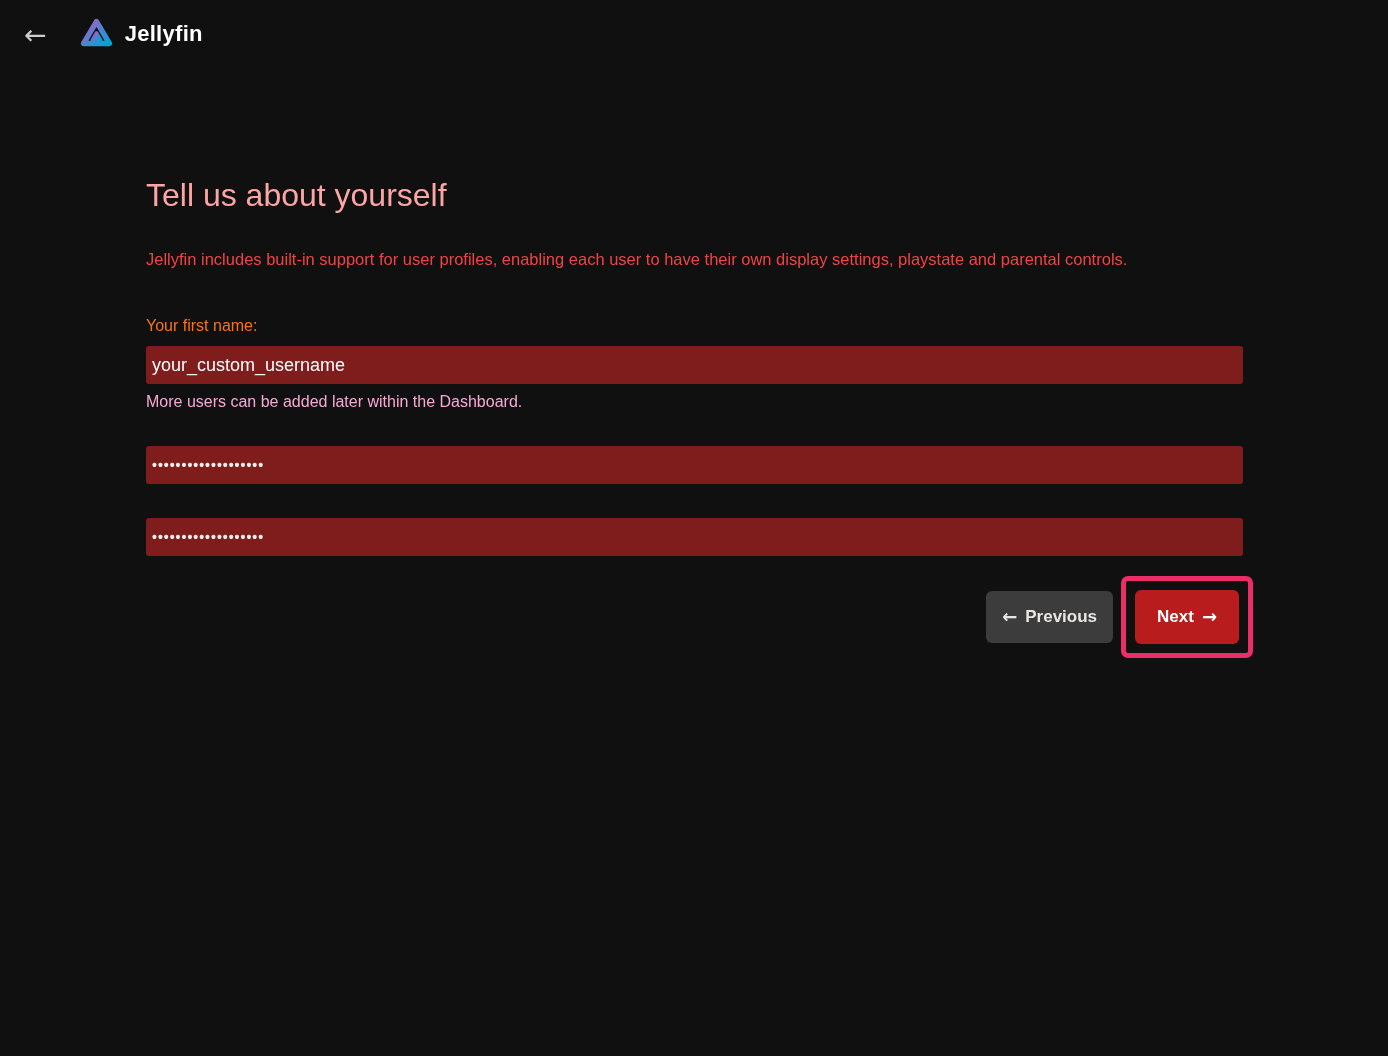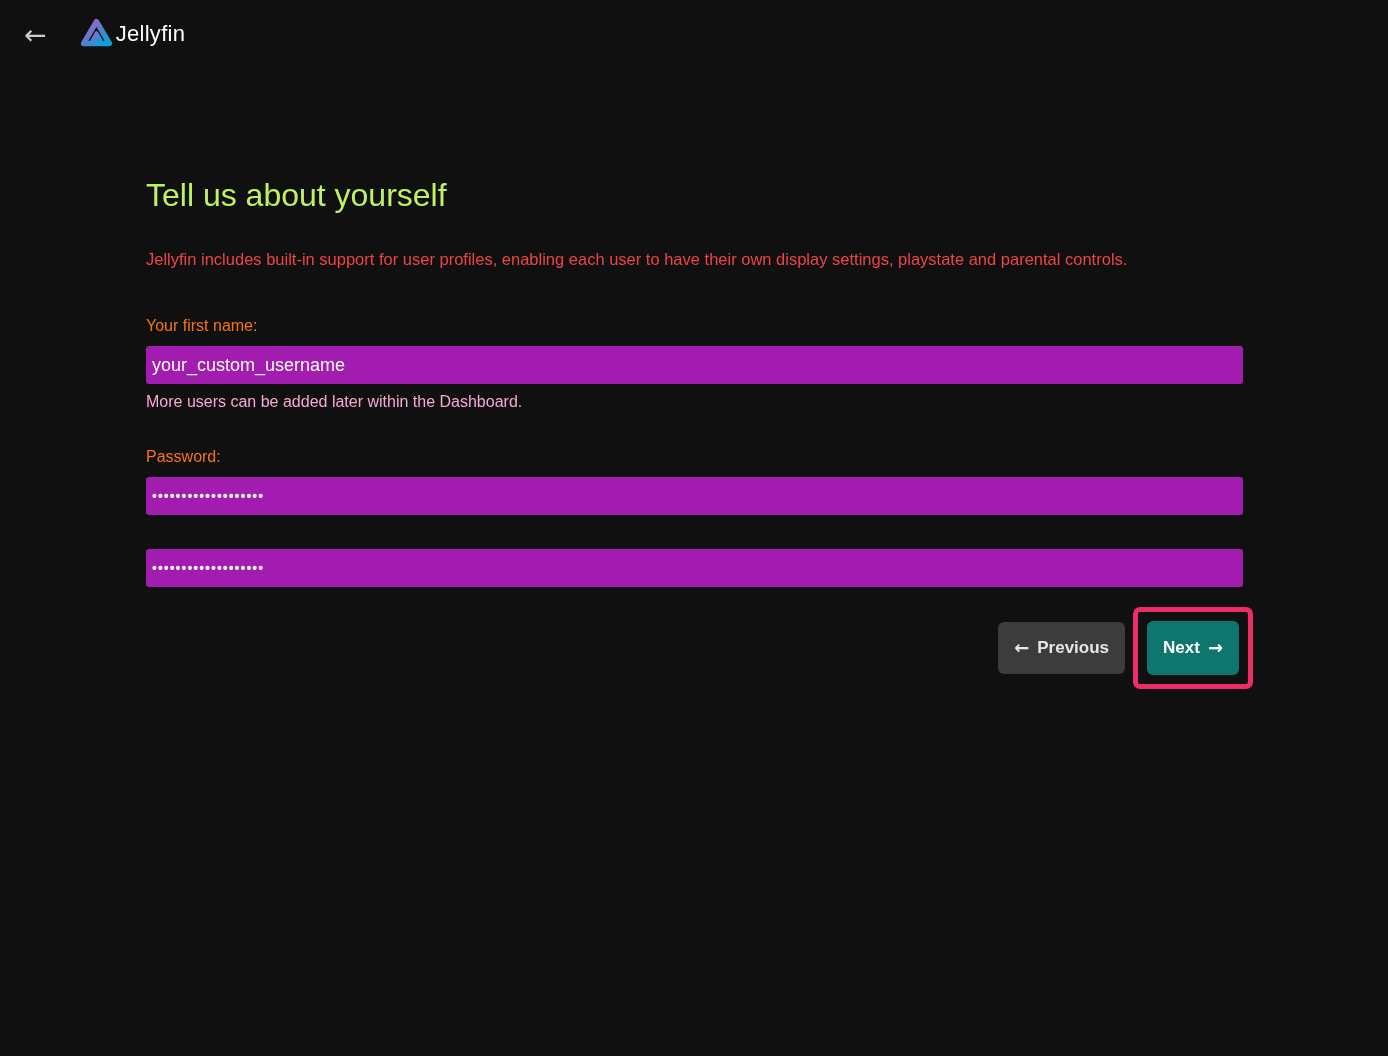--- a/index.html
+++ b/index.html
@@ -31,37 +31,38 @@
   }
   .logo-wrap {
     margin-left: 24px;
     width: 39px;
     height: 39px;
     display: flex;
     align-items: center;
     justify-content: center;
   }
   .wordmark {
+    margin-left: 9px;
     font-size: 22px;
-    font-weight: 400;
+    font-weight: 700;
     color: #ffffff;
     letter-spacing: 0.3px;
   }
 
   
   .main {
     width: 1097px;
     margin-left: 146px;
   }
   .page-title {
     margin: 106px 0 0 0;
     font-size: 32px;
     line-height: 42px;
     font-weight: 400;
-    color: #bef264;
+    color: #fca5a5;
   }
   .description {
     margin: 32px 0 0 0;
     font-size: 16.5px;
     line-height: 22px;
     color: #ef4444;
   }
 
   .field { margin-top: 34px; }
   .field.first { margin-top: 45px; }
@@ -69,21 +70,21 @@
     display: block;
     font-size: 16px;
     line-height: 21px;
     color: #f97316;
     margin-bottom: 10px;
   }
   .text-input {
     display: block;
     width: 100%;
     height: 38px;
-    background: #a21caf;
+    background: #7f1d1d;
     border: none;
     border-radius: 3px;
     color: #ffffff;
     font-size: 18px;
     padding: 0 8px 0 6px;
     font-family: "Liberation Sans", sans-serif;
     outline: none;
   }
   .text-input.masked {
     font-size: 14px;
@@ -124,24 +125,24 @@
     line-height: 1;
   }
   .btn-previous {
     background: #3c3c3c;
     color: #e8e6e3;
     height: 52px;
     padding: 0 16px;
     margin-right: 8px;
   }
   .btn-next {
-    background: #0f766e;
+    background: #b91c1c;
     color: #ffffff;
     height: 54px;
-    padding: 0 16px;
+    padding: 0 22px;
   }
   .annotation-box {
     border: 5px solid #ed2d67;
     border-radius: 7px;
     padding: 9px;
     margin-right: -10px;
     background: transparent;
   }
 </style>
 </head>
@@ -170,21 +171,20 @@
   <h1 class="page-title">Tell us about yourself</h1>
   <p class="description">Jellyfin includes built-in support for user profiles, enabling each user to have their own display settings, playstate and parental controls.</p>
 
   <div class="field first">
     <label class="field-label">Your first name:</label>
     <input class="text-input" type="text" value="your_custom_username" style="">
     <p class="helper">More users can be added later within the Dashboard.</p>
   </div>
 
   <div class="field">
-    <label class="field-label">Password:</label>
     <input class="text-input masked" type="text" value="•••••••••••••••••••" style="">
   </div>
 
   <div class="field">
     <input class="text-input masked" type="text" value="•••••••••••••••••••" style="">
   </div>
 
   <div class="button-row">
     <button class="btn btn-previous">
       <span class="arrow">←</span>

